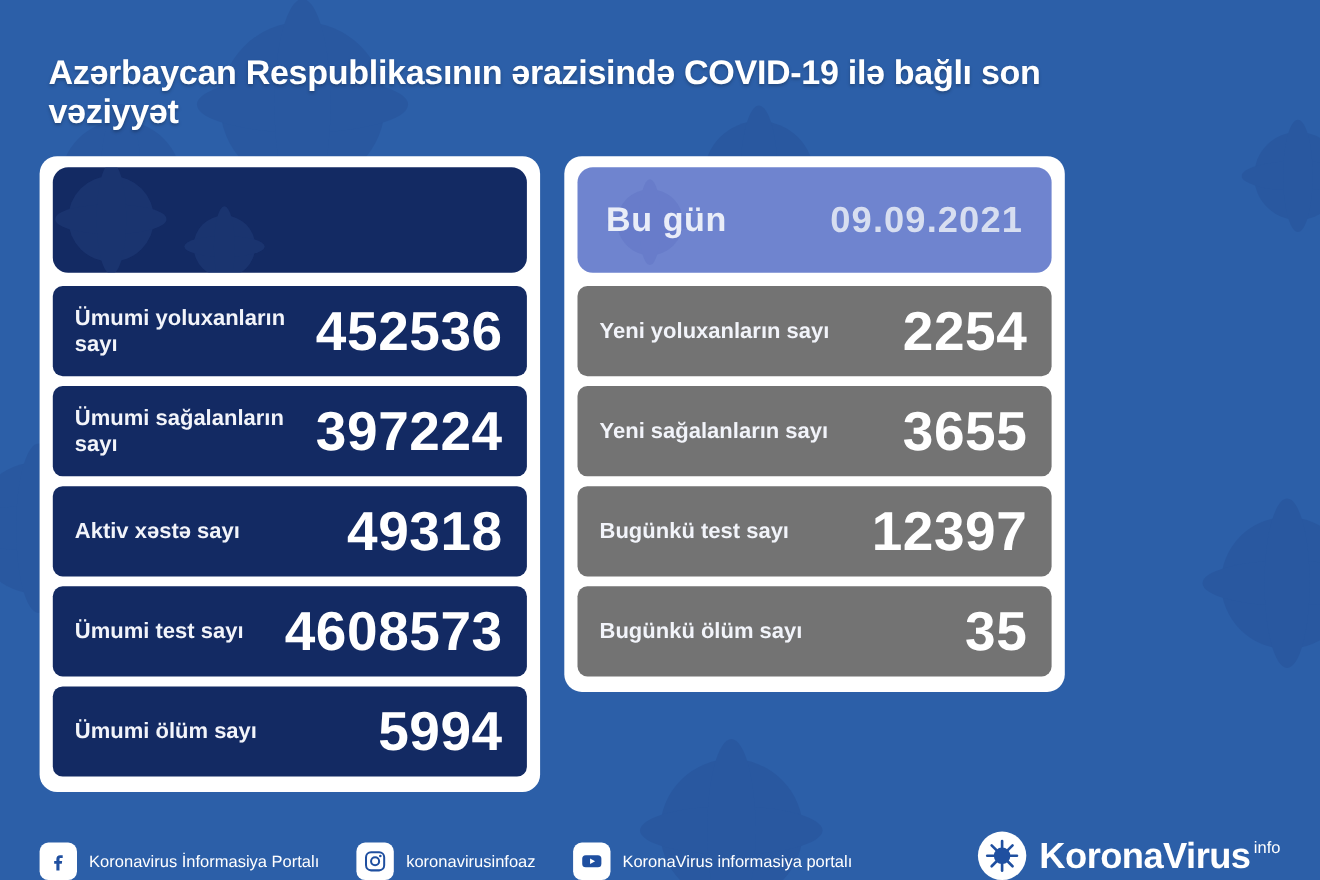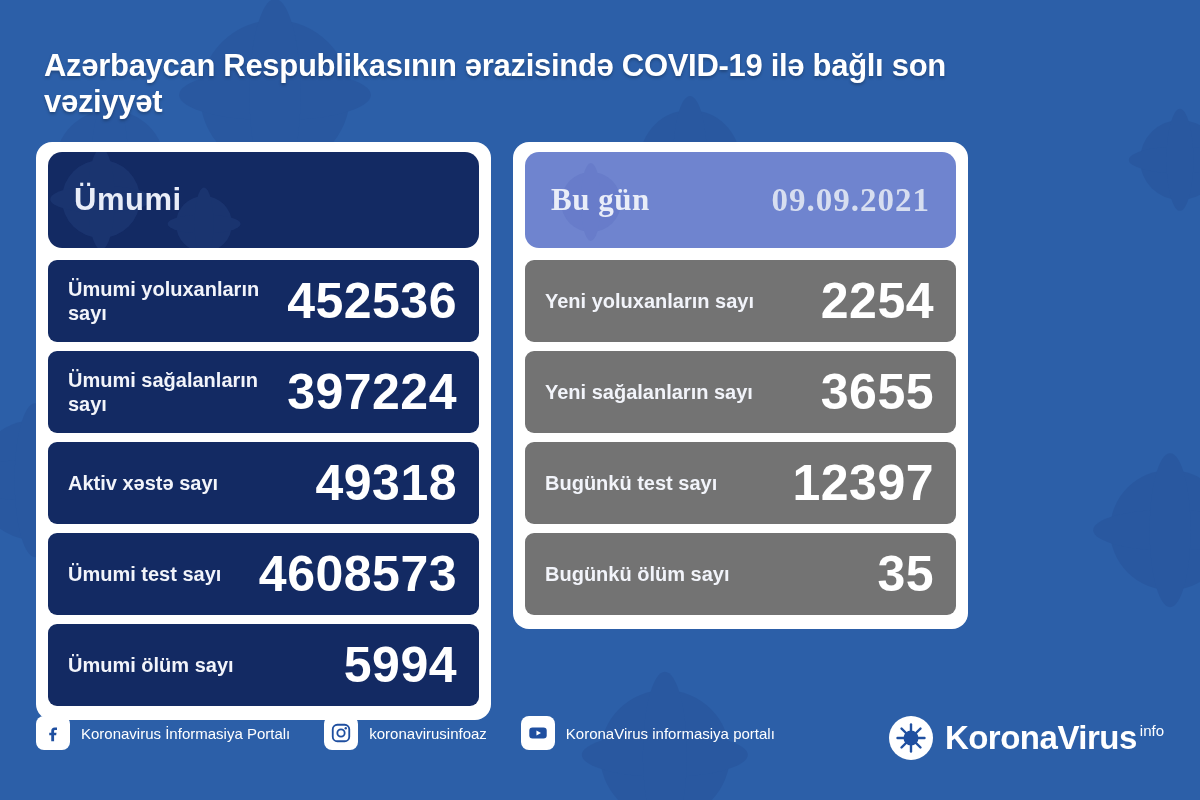--- a/index.html
+++ b/index.html
@@ -77,21 +77,21 @@
   .card-header {
     border-radius: 14px;
     height: 96px;
     display: flex;
     align-items: center;
     padding: 0 26px;
     position: relative;
     overflow: hidden;
   }
   .header-total { background: #132a63; }
-  .header-today { background: #6f84cf; font-family: Liberation Serif, serif; }
+  .header-today { background: #6f84cf; }
 
   .header-title {
     color: #e9edf8;
     font-size: 31px;
     font-weight: bold;
     letter-spacing: 0.5px;
     position: relative;
     z-index: 2;
   }
   .header-date {
@@ -150,21 +150,21 @@
     line-height: 1;
   }
 
   
   .footer {
     position: absolute;
     left: 0; bottom: 0;
     width: 1200px;
     height: 84px;
     display: flex;
-    align-items: flex-start;
+    align-items: flex-end;
     padding: 0 36px;
   }
   .social {
     display: flex;
     align-items: center;
     margin-right: 34px;
   }
   .social-icon {
     width: 34px; height: 34px;
     border-radius: 8px;
@@ -220,21 +220,20 @@
 
   <h1 class="title">Azərbaycan Respublikasının ərazisində COVID-19 ilə bağlı son vəziyyət</h1>
 
   <div class="columns">
 
     <div class="col">
       <div class="card card-total">
         <div class="card-header header-total">
           <span class="hvirus hv-a"></span>
           <span class="hvirus hv-b"></span>
-          <span class="header-title">Ümumi</span>
         </div>
         <div class="rows">
           <div class="row row-total">
             <span class="row-label">Ümumi yoluxanların sayı</span>
             <span class="row-value">452536</span>
           </div>
           <div class="row row-total">
             <span class="row-label">Ümumi sağalanların sayı</span>
             <span class="row-value">397224</span>
           </div>

